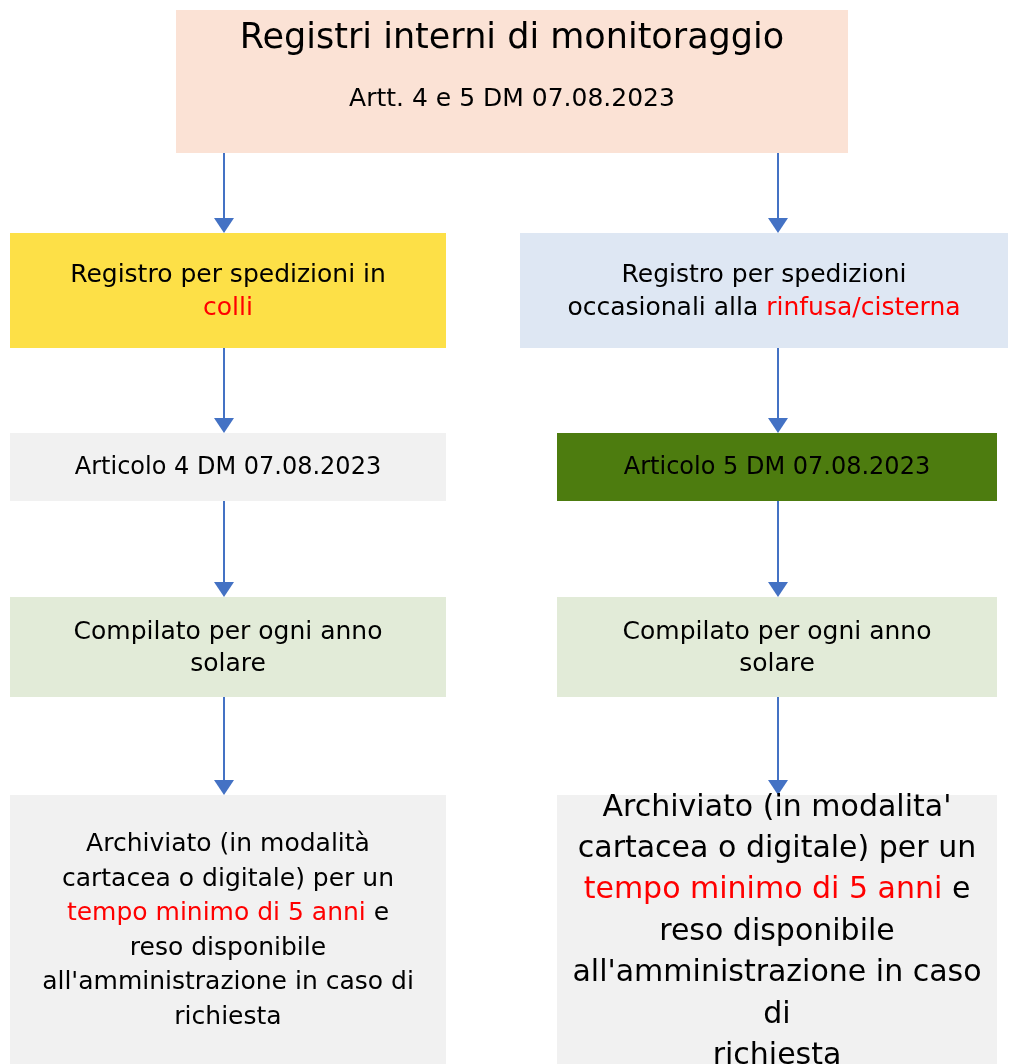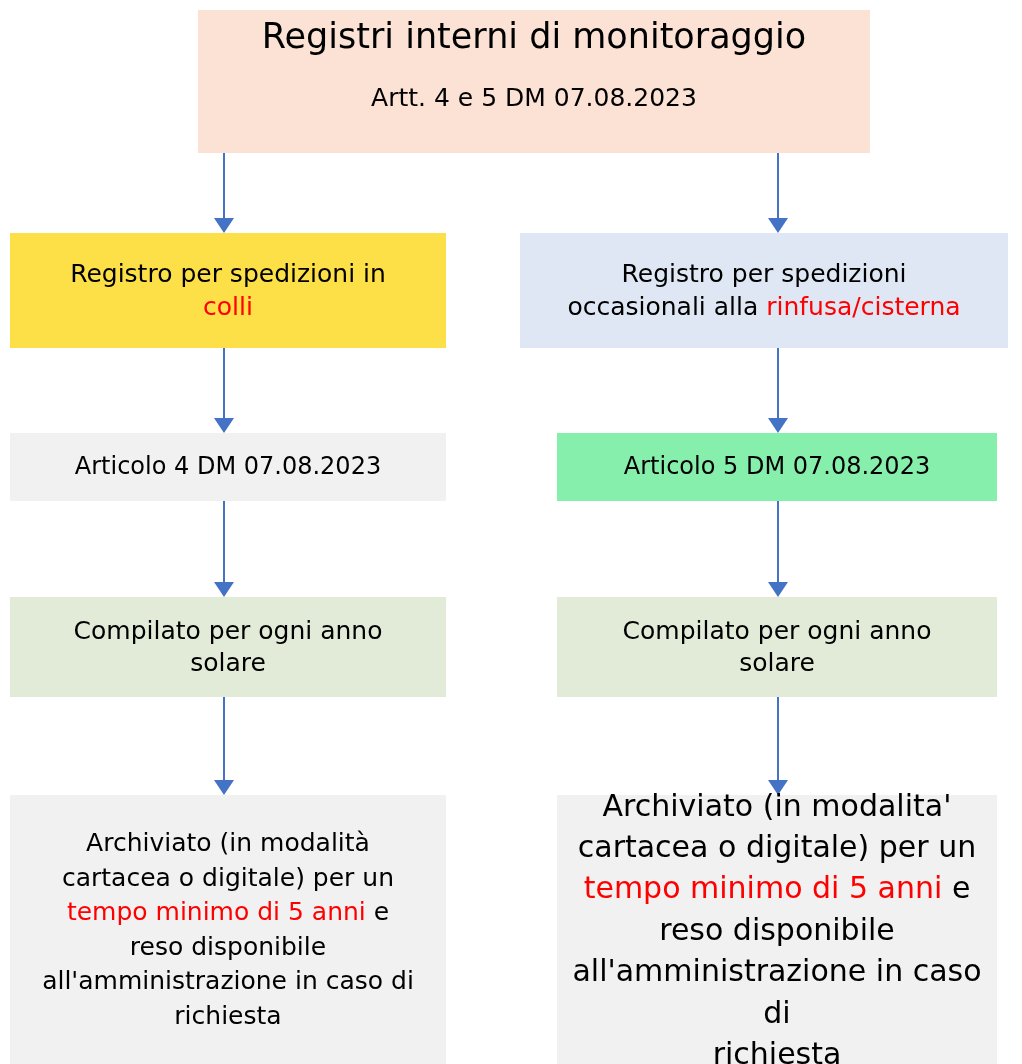--- a/index.html
+++ b/index.html
@@ -33,21 +33,20 @@
   .red { color: #ff0000; }
 
   
   #title-node {
     left: 176px;
     top: 10px;
     width: 672px;
     height: 143px;
     background: #fbe2d5;
     justify-content: flex-start;
-    margin-left: 22px;
   }
   #title-node .title-main {
     font-size: 35px;
     letter-spacing: 0px;
     margin-bottom: 22px;
   }
   #title-node .title-sub {
     font-size: 25px;
   }
 
@@ -77,21 +76,21 @@
     height: 68px;
     background: #f1f1f1;
     font-size: 24px;
     justify-content: center;
   }
   #articolo-5-node {
     left: 557px;
     top: 433px;
     width: 440px;
     height: 68px;
-    background: #86efac;
+    background: #4d7c0f;
     font-size: 24px;
   }
 
   
   #compilato-left-node {
     left: 10px;
     top: 597px;
     width: 436px;
     height: 100px;
     background: #e2ebd8;

